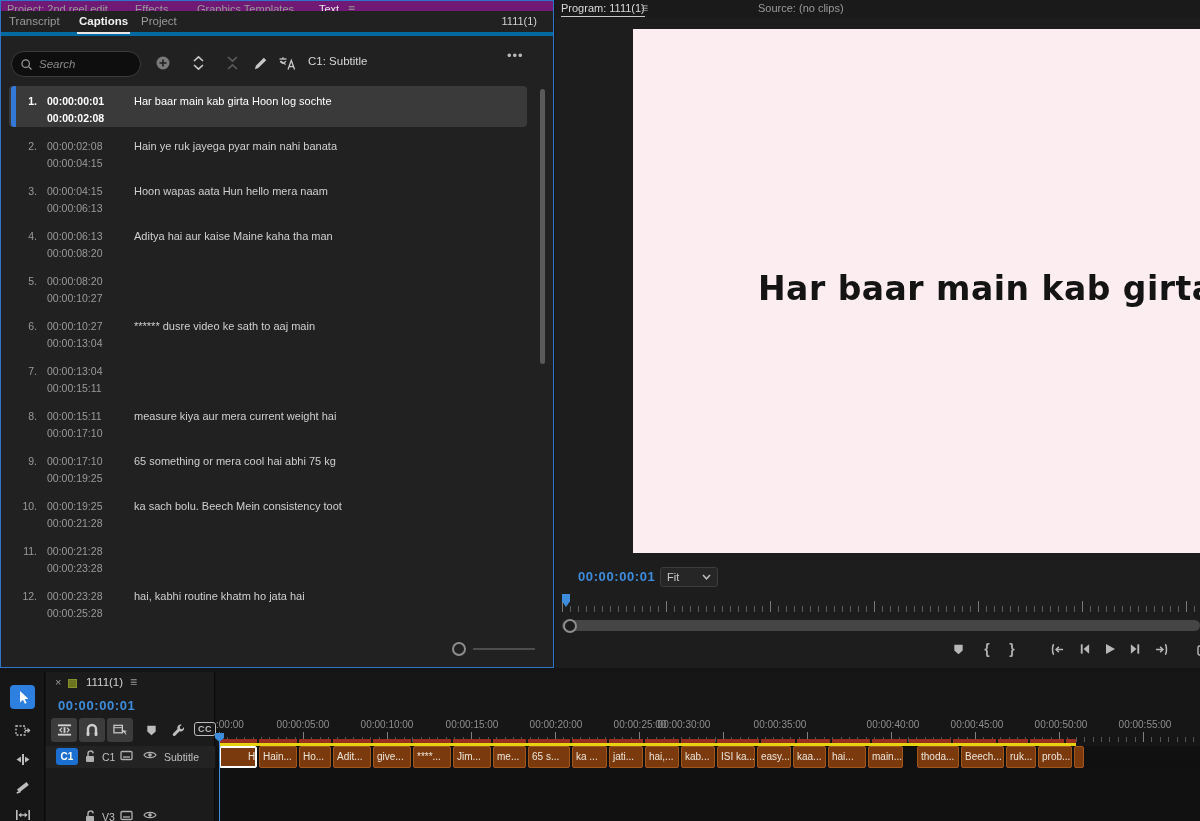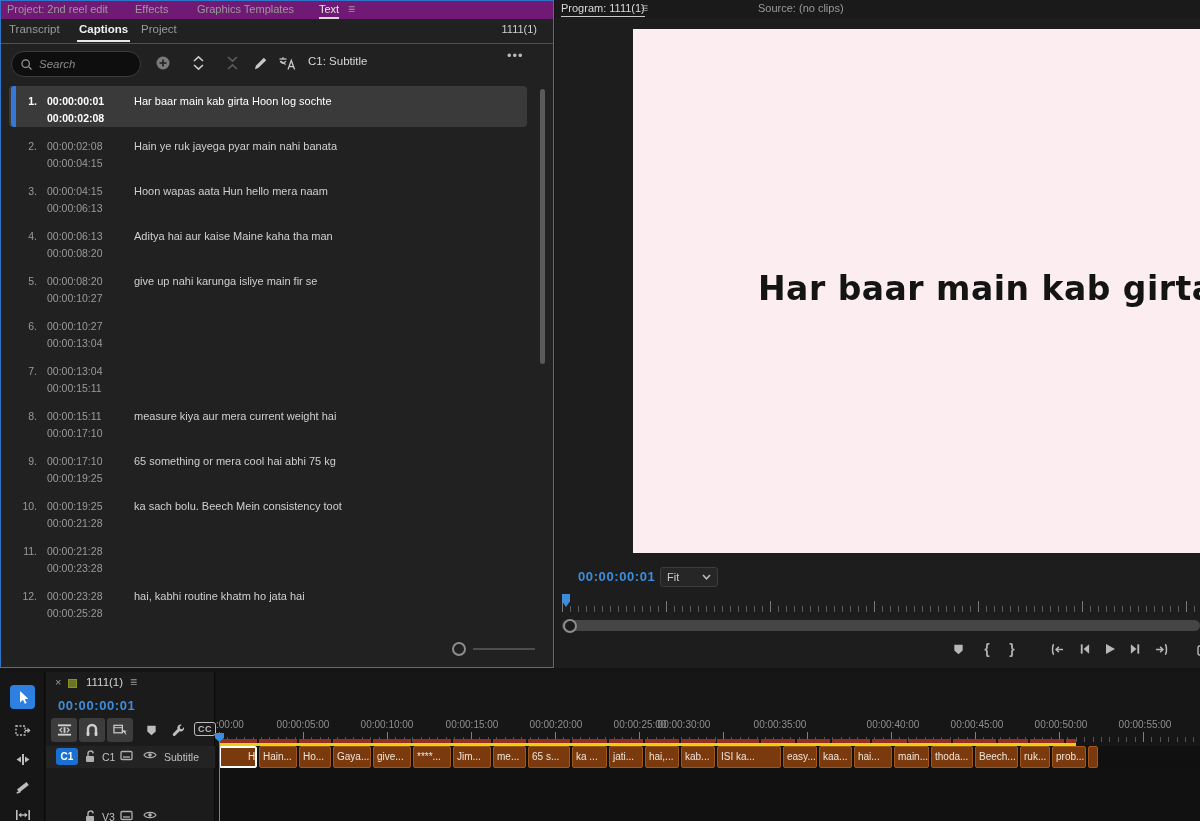--- a/index.html
+++ b/index.html
@@ -11,22 +11,22 @@
   
   #text-panel { position:absolute; left:0; top:0; width:554px; height:668px;
     background:#212121; border:1px solid #2e74c9; overflow:hidden; }
   .group-tabs { position:absolute; left:0; top:0; width:100%; height:18px; background:#701a75; }
   .gtab { position:absolute; top:2px; font-size:11px; color:#9a9a9a; cursor:default; }
   .gtab.t0 { left:6px; } .gtab.t1 { left:134px; } .gtab.t2 { left:196px; }
   .gtab.t3 { left:318px; color:#e8e8e8; }
   .gtab.t3::after { content:""; position:absolute; left:0; right:0; bottom:-4px; height:2px; background:#d8d8d8; }
   .gtab-menu { position:absolute; left:347px; top:1px; font-size:12px; color:#9a9a9a; }
 
-  .sub-tabs { position:absolute; left:0; top:18px; width:100%; height:25px; background:#212121;
-    border-bottom:1px solid #0369a1; }
+  .sub-tabs { position:absolute; left:0; top:10px; width:100%; height:25px; background:#212121;
+    border-bottom:4px solid #0369a1; }
   .stab { position:absolute; top:4px; font-size:11.5px; color:#9a9a9a; }
   .stab.s0 { left:8px; } .stab.s1 { left:78px; color:#f0f0f0; font-weight:bold; }
   .stab.s2 { left:140px; }
   .stab.s1::after { content:""; position:absolute; left:-2px; right:-2px; bottom:-7px; height:2px; background:#e8e8e8; }
   .seq-badge { position:absolute; right:16px; top:4px; font-size:11px; color:#cfcfcf; }
 
   .cap-toolbar { position:absolute; left:0; top:43px; width:100%; height:40px; background:#212121; }
   .searchbox { position:absolute; left:10px; top:7px; width:130px; height:26px; background:#0e0e0e;
     border:1px solid #3c3c3c; border-radius:13px; display:flex; align-items:center; padding-left:8px; }
   .searchbox svg { flex:0 0 auto; }
@@ -253,27 +253,27 @@
           <span class="cap-num">4.</span>
           <span class="cap-start">00:00:06:13</span>
           <span class="cap-end">00:00:08:20</span>
           <div class="cap-text">Aditya hai aur kaise Maine kaha tha man</div>
         </div>
         <div class="cap-row">
           <div class="hl"></div>
           <span class="cap-num">5.</span>
           <span class="cap-start">00:00:08:20</span>
           <span class="cap-end">00:00:10:27</span>
-          <div class="cap-text">give up nahi karunga isliye main fir se</div>
         </div>
         <div class="cap-row">
           <div class="hl"></div>
           <span class="cap-num">6.</span>
           <span class="cap-start">00:00:10:27</span>
           <span class="cap-end">00:00:13:04</span>
+          <div class="cap-text">****** dusre video ke sath to aaj main</div>
         </div>
         <div class="cap-row">
           <div class="hl"></div>
           <span class="cap-num">7.</span>
           <span class="cap-start">00:00:13:04</span>
           <span class="cap-end">00:00:15:11</span>
         </div>
         <div class="cap-row">
           <div class="hl"></div>
           <span class="cap-num">8.</span>
@@ -563,36 +563,36 @@
         <div class="rseg" style="width: 43px;"></div>
         <div class="rseg" style="width: 30px;"></div>
         <div class="rseg" style="width: 34px;"></div>
         <div class="rseg" style="width: 10px;"></div>
       </div>
     <div class="caption-track-line"></div>
     <div id="c1-clips">
         <div class="clip selected" style="width: 38px; padding-left: 28px;">Har ...</div>
         <div class="clip" style="width: 38px;">Hain...</div>
         <div class="clip" style="width: 32px;">Ho...</div>
-        <div class="clip" style="width: 38px;">Gaya...</div>
+        <div class="clip" style="width: 38px;">Adit...</div>
         <div class="clip" style="width: 38px;">give...</div>
         <div class="clip" style="width: 38px;">****...</div>
         <div class="clip" style="width: 38px;">Jim...</div>
         <div class="clip" style="width: 33px;">me...</div>
         <div class="clip" style="width: 42px;">65 s...</div>
         <div class="clip" style="width: 35px;">ka ...</div>
         <div class="clip" style="width: 34px;">jati...</div>
         <div class="clip" style="width: 34px;">hai,...</div>
         <div class="clip" style="width: 34px;">kab...</div>
-        <div class="clip" style="width: 64px;">ISI ka...</div>
+        <div class="clip" style="width: 38px;">ISI ka...</div>
         <div class="clip" style="width: 34px;">easy...</div>
         <div class="clip" style="width: 33px;">kaa...</div>
         <div class="clip" style="width: 38px;">hai...</div>
         <div class="clip" style="width: 35px;">main...</div>
-        <div class="clip" style="width: 42px;">thoda...</div>
+        <div class="clip" style="width: 42px; margin-left: 12px;">thoda...</div>
         <div class="clip" style="width: 43px;">Beech...</div>
         <div class="clip" style="width: 30px;">ruk...</div>
         <div class="clip" style="width: 34px;">prob...</div>
         <div class="clip" style="width: 10px;"></div>
       </div>
     <div class="tl-playhead-line"></div>
     <div class="tl-playhead-cap"></div>
   </section>
 </div>
 

